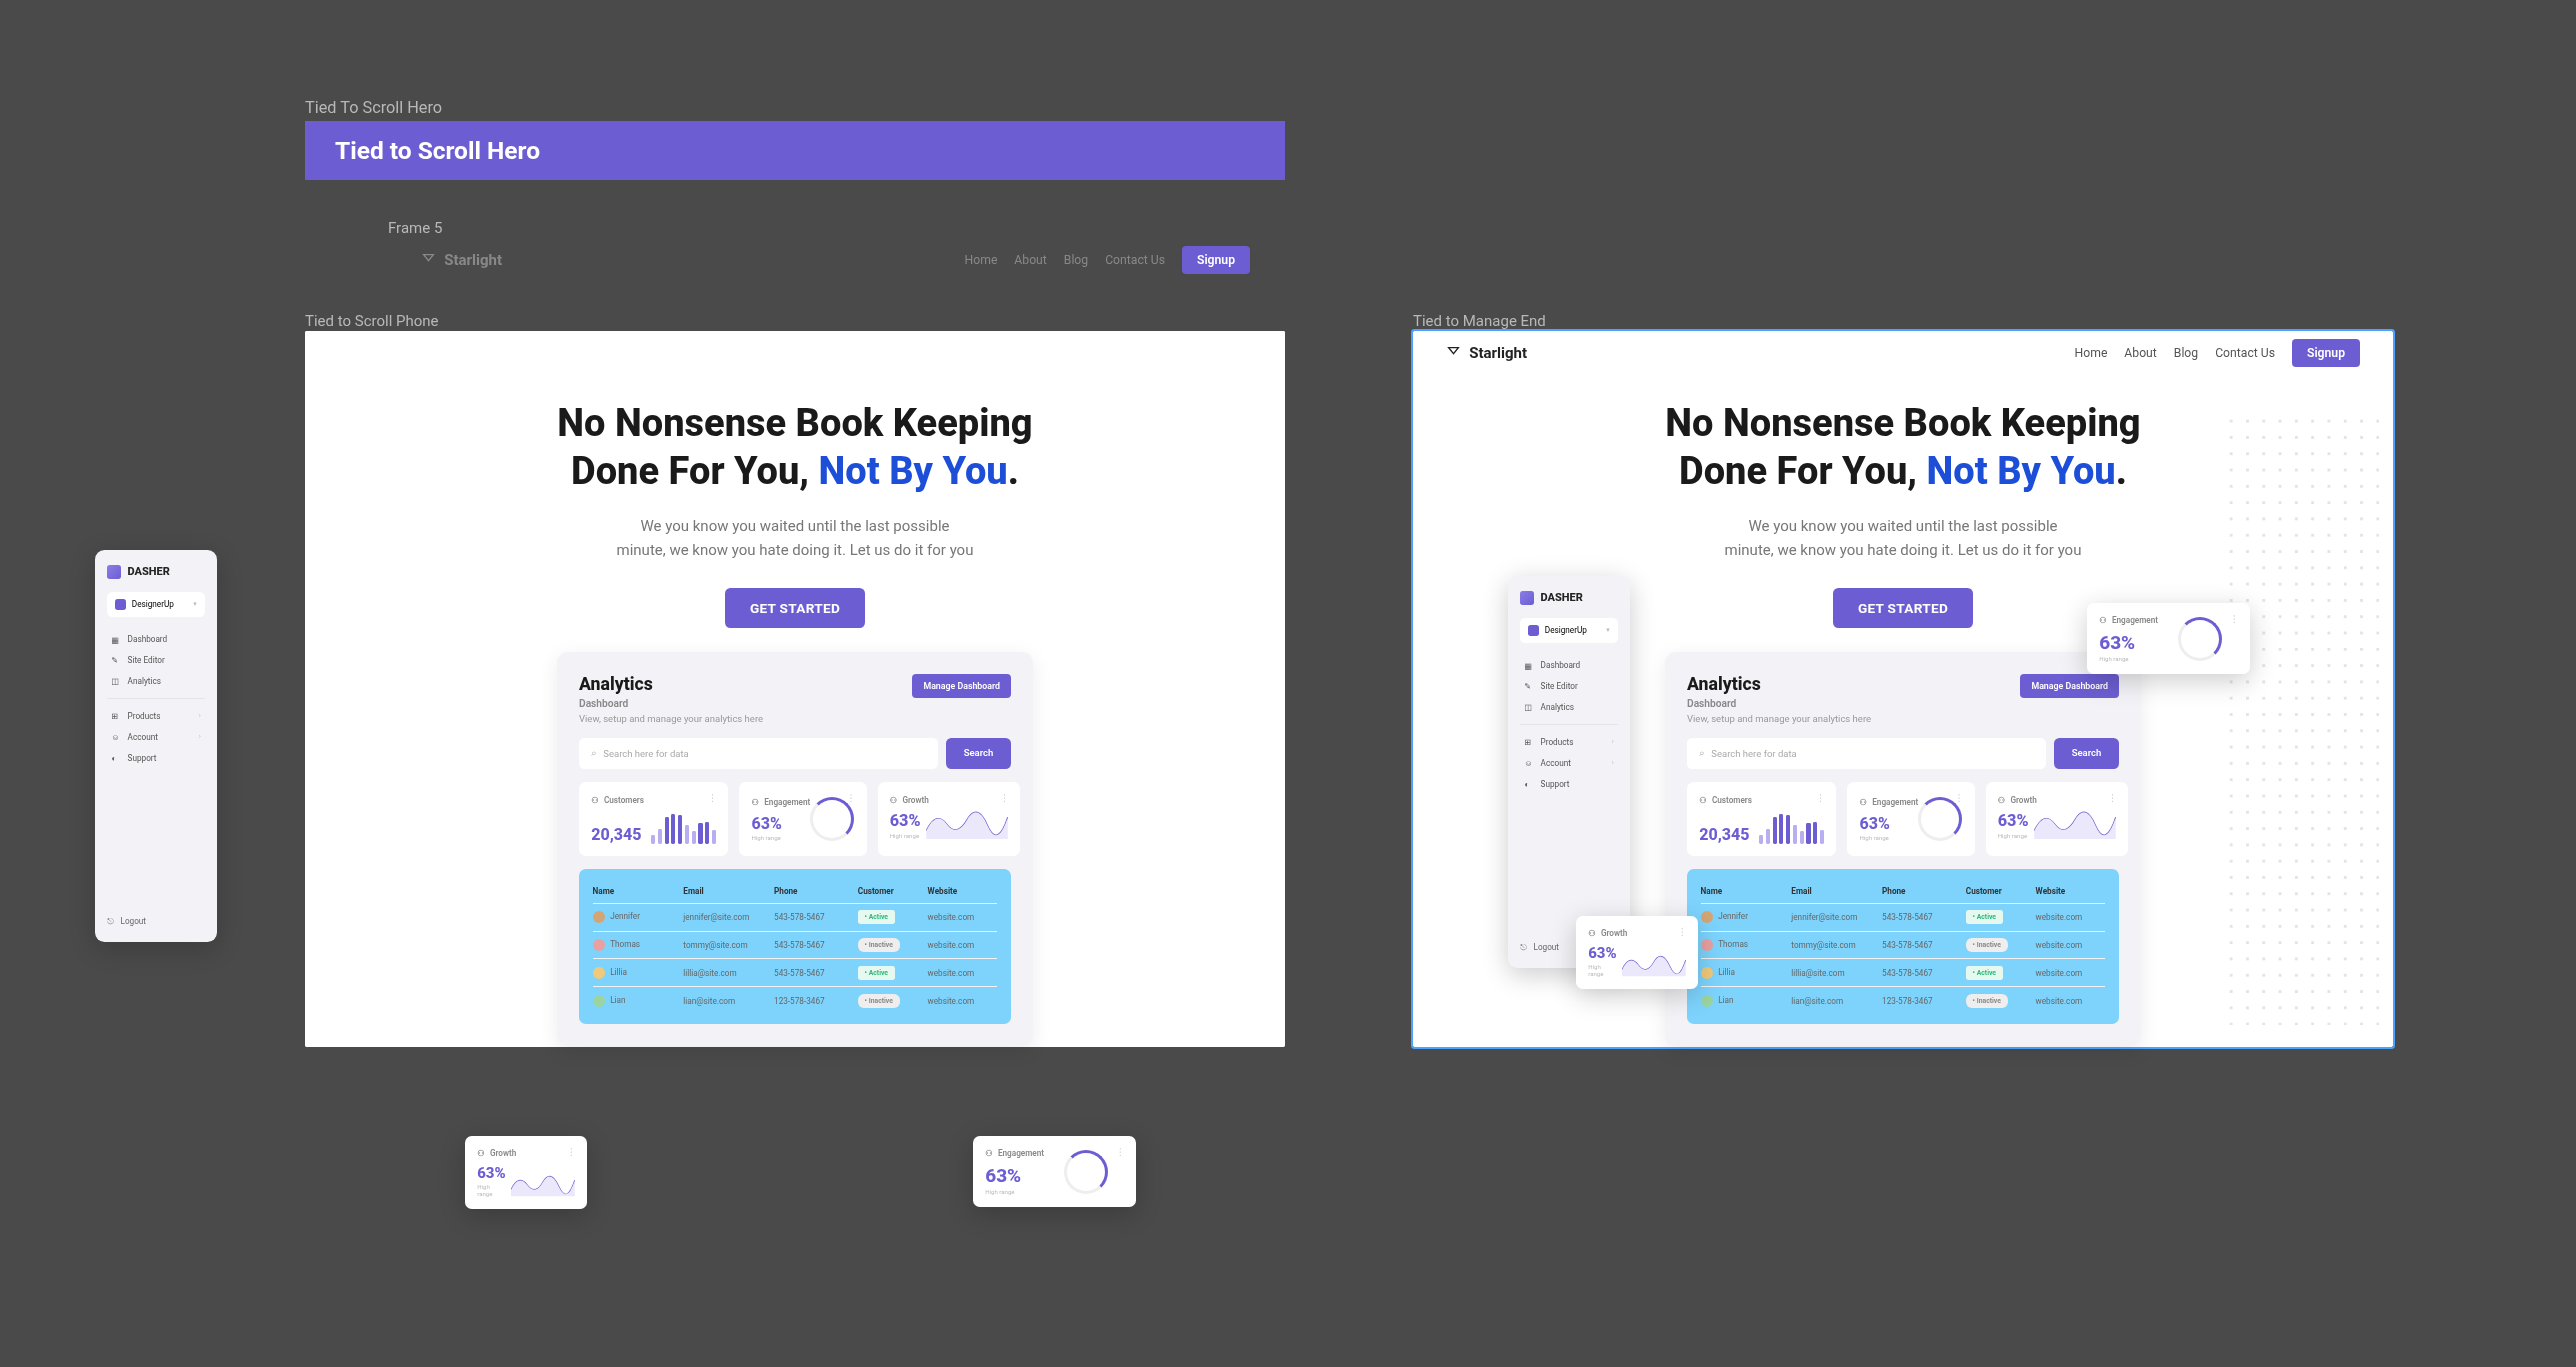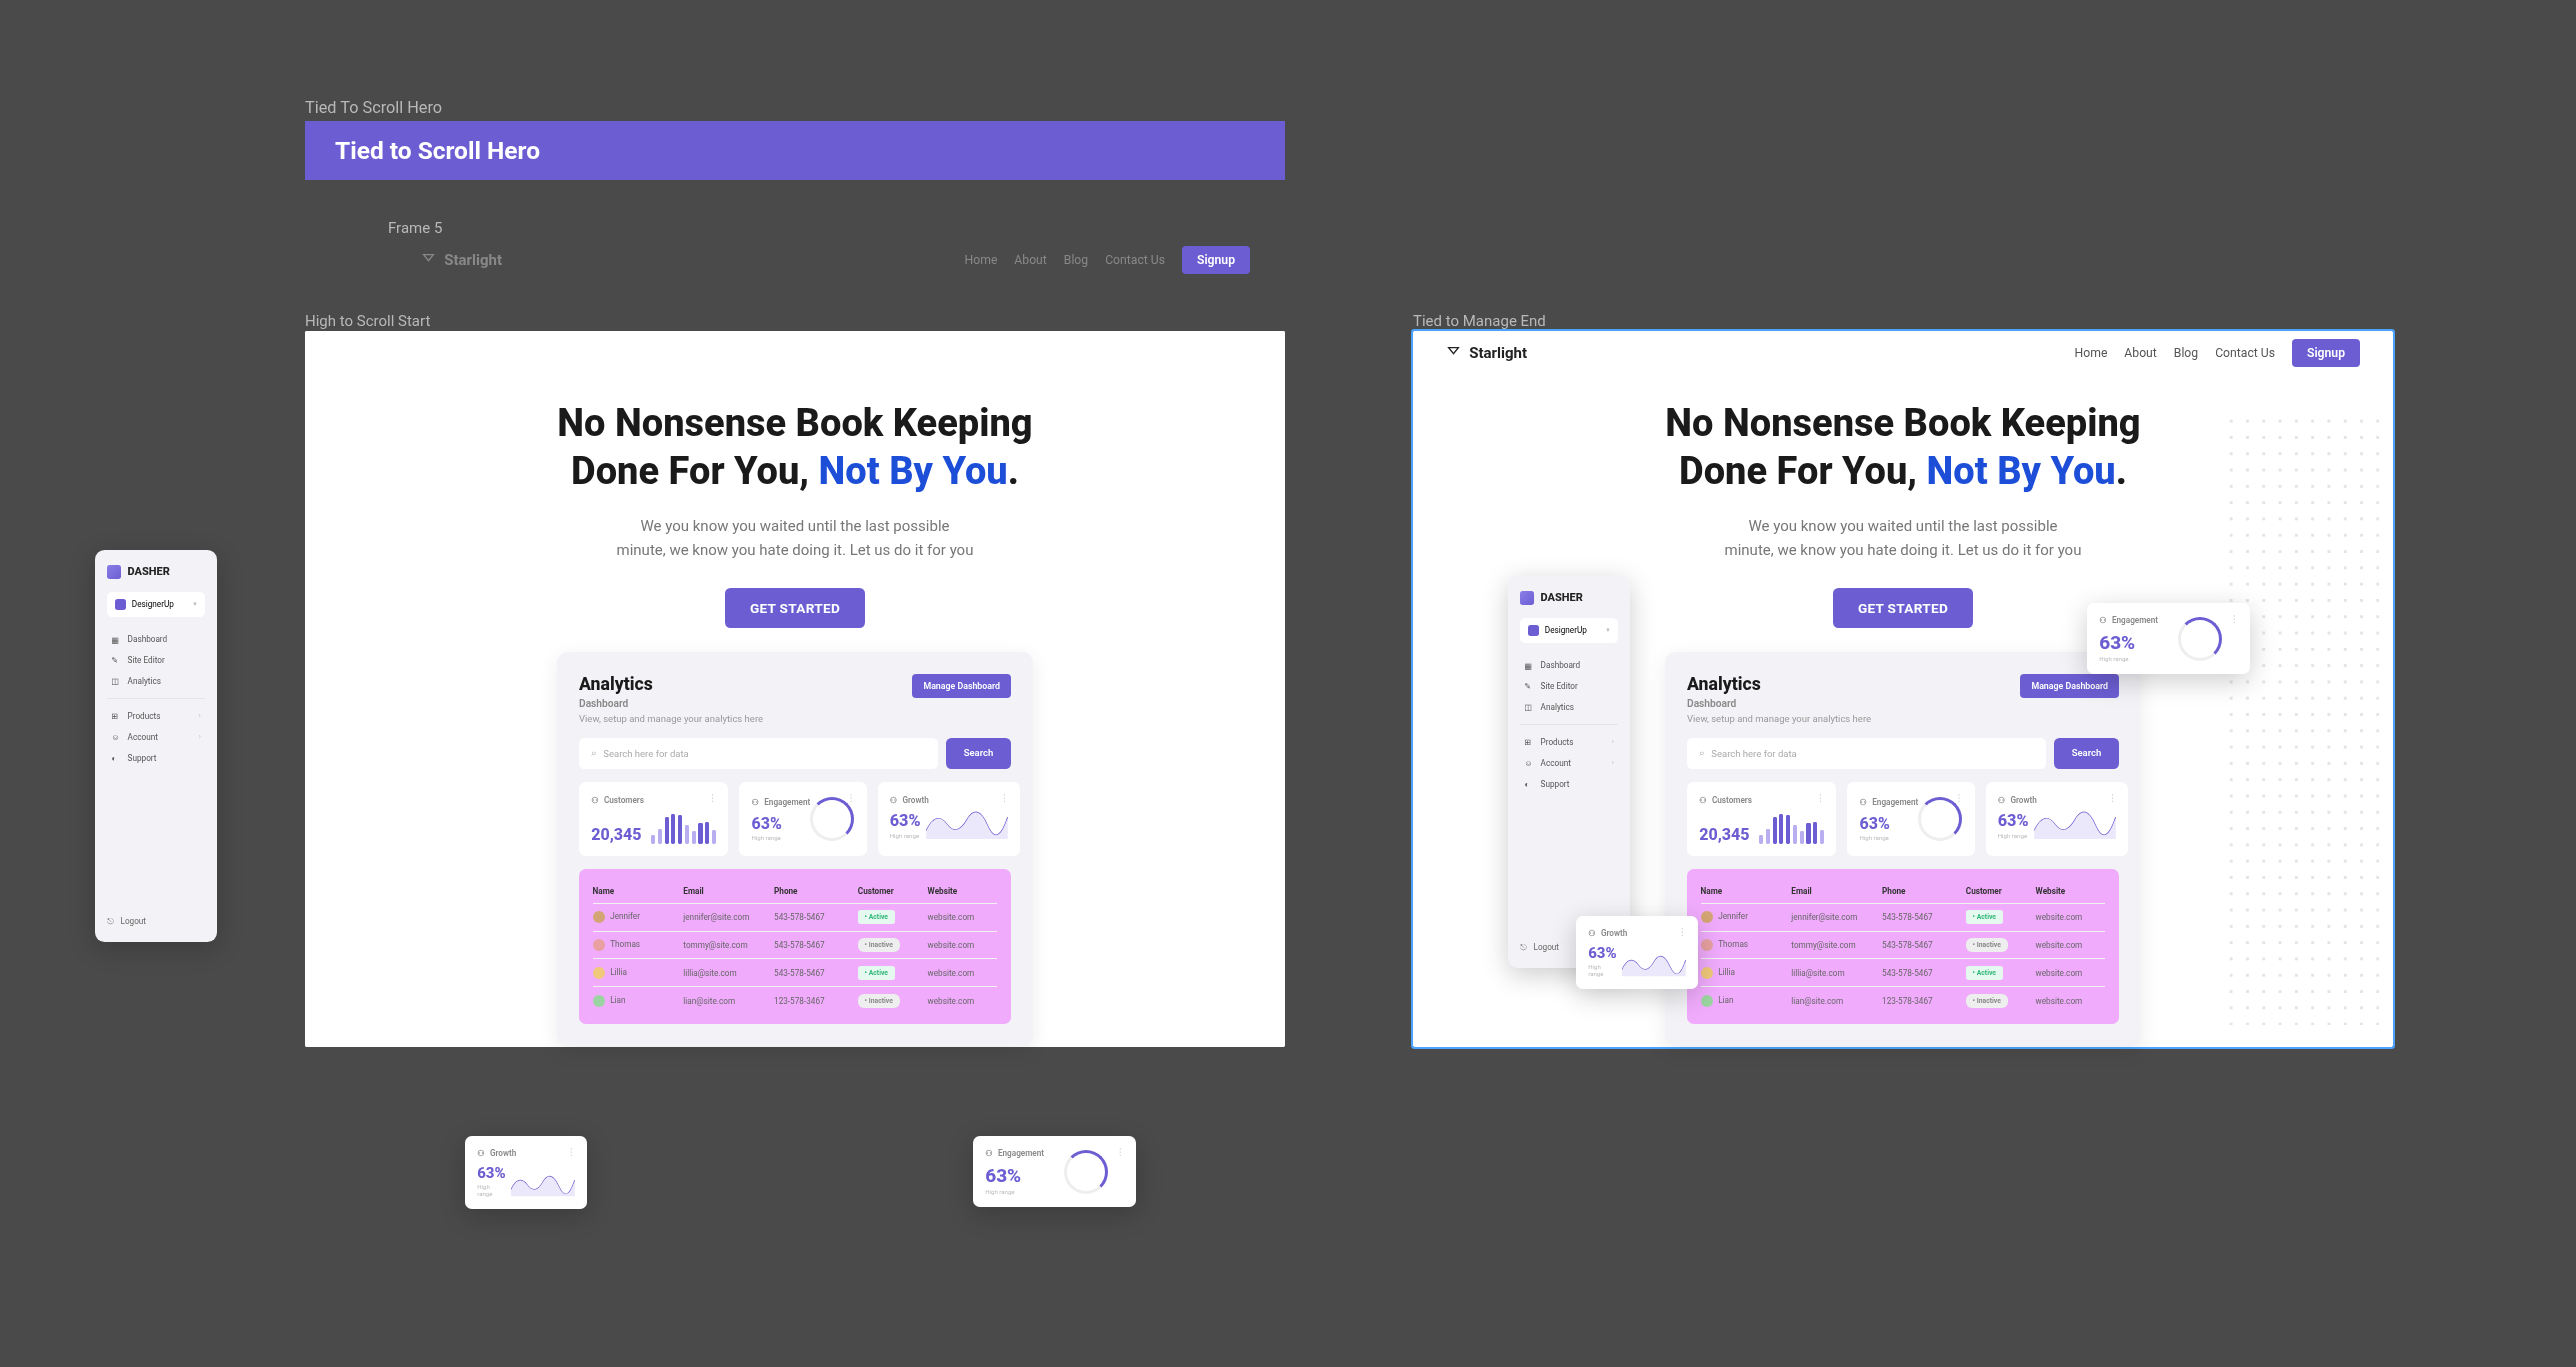--- a/index.html
+++ b/index.html
@@ -46,21 +46,21 @@
 .stat-card.split { display: flex; align-items: center; justify-content: space-between; }
 .stat-card.split .left { flex: 0 0 auto; }
 
 .bars { display: flex; align-items: flex-end; gap: 2.7px; height: 35px; margin-top: 4.1px; }
 .bars .bar { width: 4.1px; border-radius: 1.4px; }
 
 .ring { width: 44px; height: 44px; border-radius: 50%; border: 3.4px solid #eee; border-top-color: #6c5ed2; border-right-color: #6c5ed2; }
 
 .spark { width: 100%; height: 34px; }
 
-.ap-table { background: #f0abfc; border-radius: 6.8px; padding: 9.5px 13.6px; }
+.ap-table { background: #7dd3fc; border-radius: 6.8px; padding: 9.5px 13.6px; }
 .ap-table .row { display: grid; grid-template-columns: 1.3fr 1.3fr 1.2fr 1fr 1fr; align-items: center; padding: 6.8px 0; font-size: 8.2px; border-top: 0.7px solid #f2f2f2; }
 .ap-table .row.head { font-weight: 700; color: #333; border-top: none; font-size: 8.2px; }
 .ap-table .row:not(.head) { color: #666; }
 .ap-table .avatar { width: 12.2px; height: 12.2px; border-radius: 50%; display: inline-block; margin-right: 5.4px; vertical-align: middle; }
 .badge { display: inline-block; padding: 2.7px 6.8px; border-radius: 2.7px; font-size: 6.8px; font-weight: 700; }
 .badge.green { background: #e6f9f0; color: #2fb877; }
 .badge.gray { background: #eee; color: #888; border-radius: 6px; }
 
 .sidebar-float { position: absolute; background: #f3f3f7; border-radius: 9.5px; padding: 15px 12.2px; box-shadow: 0 6.8px 27px rgba(0,0,0,0.2); }
 .sidebar-float .brand-row { display: flex; align-items: center; gap: 6.8px; font-weight: 800; font-size: 11px; color: #222; margin-bottom: 13.6px; }
@@ -148,21 +148,21 @@
       <span class="icon-sm">◐</span>
       <span>Support</span>
     </div>
   <div style="height:129px;"></div>
   <div class="logout">
       <span>⎋</span>
       <span>Logout</span>
     </div>
 </div>
 
-<div class="frame-label" style="left:305px; top:312px;">High to Scroll Start</div>
+<div class="frame-label" style="left:305px; top:312px;">Tied to Scroll Phone</div>
 
 <div class="hero-frame" style="left:305px; top:331px; width:980px; height:716px;">
   <div class="hero-content">
     <div class="hero-h1">
       <div>No Nonsense Book Keeping</div>
       <div><span>Done For You, </span><span class="accent">Not By You</span><span>.</span></div>
     </div>
     <div class="hero-sub">
       <div>We you know you waited until the last possible</div>
       <div>minute, we know you hate doing it. Let us do it for you</div>

